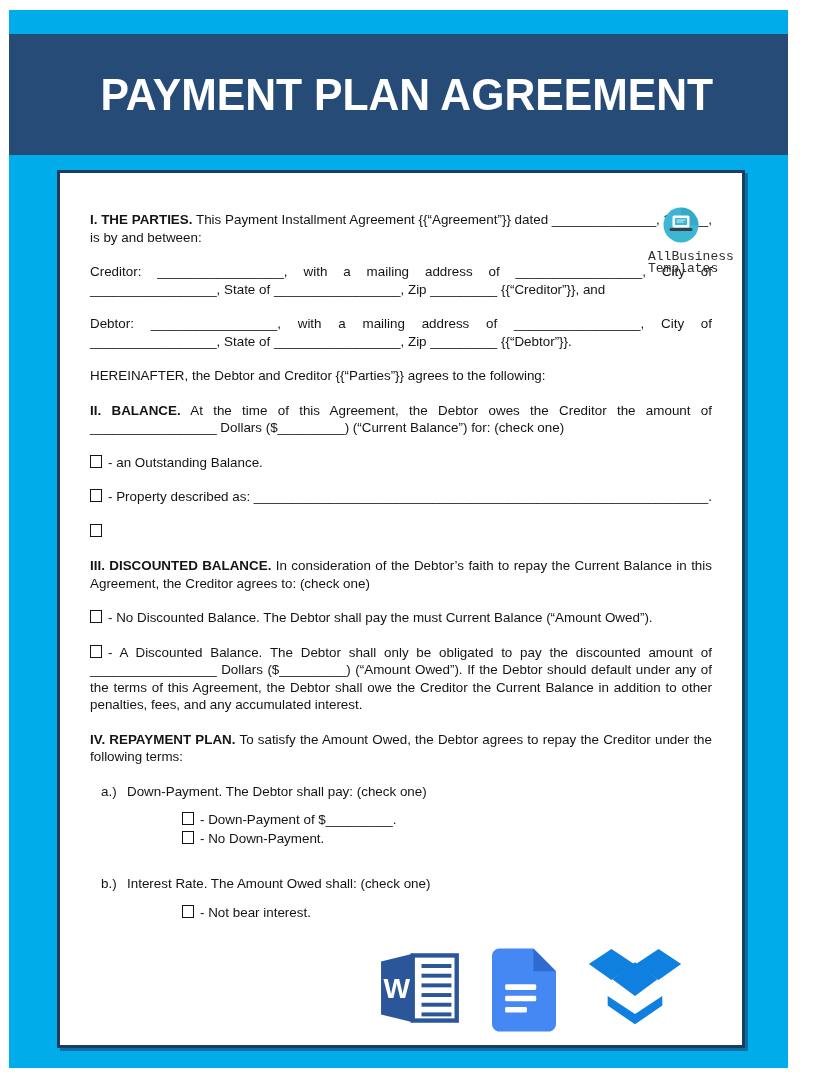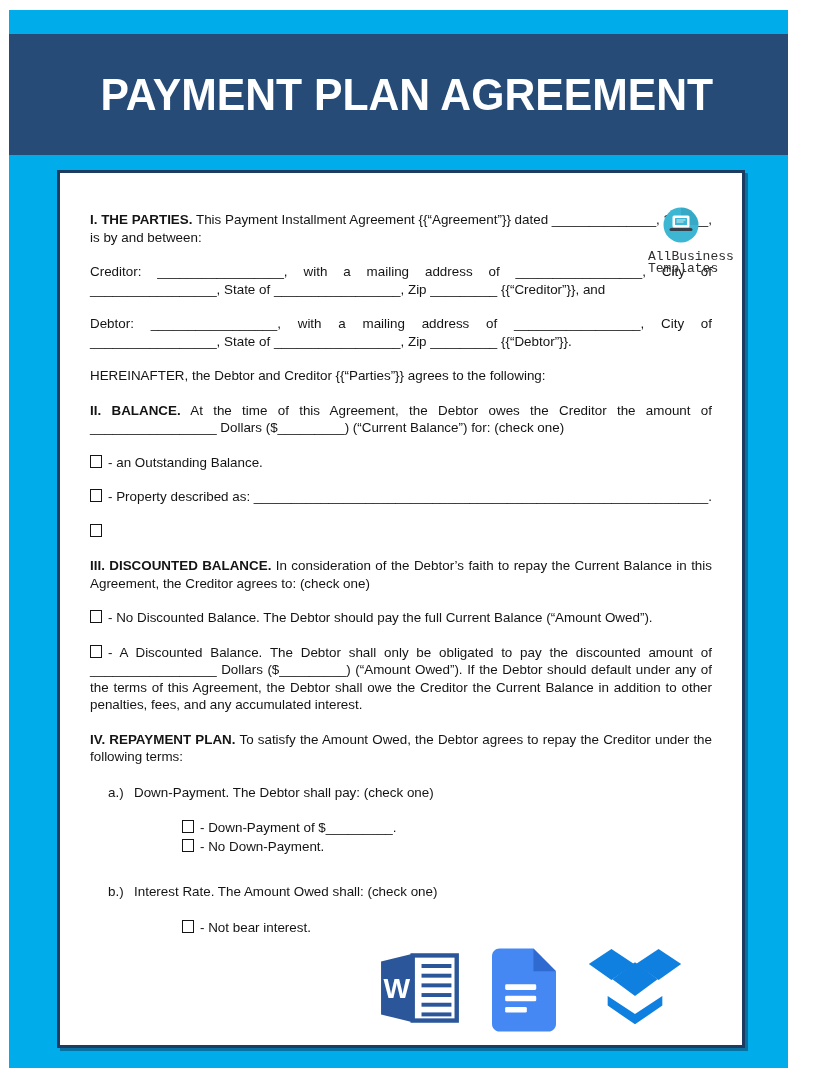--- a/index.html
+++ b/index.html
@@ -11,21 +11,21 @@
   .title{color:#ffffff;font-size:44px;font-weight:bold;letter-spacing:0px;transform:scaleX(0.97);white-space:nowrap;}
   .page{position:absolute;left:57px;top:170px;width:688px;height:878px;background:#ffffff;
     border:3px solid #1C3C62;box-sizing:border-box;padding:38px 30px 0 30px;
     box-shadow:3px 3px 0 rgba(18,42,74,0.45);
     color:#141414;font-size:13.4px;line-height:17.5px;}
   .para{margin:0 0 17px 0;}
   .j{text-align:justify;}
   .lead{font-weight:bold;}
   .cb{display:inline-block;width:10px;height:11px;border:1.5px solid #141414;margin-right:6px;vertical-align:-1px;background:#fff;}
   .cb-item{margin:0 0 17px 0;}
-  .list-item{padding-left:27px;margin:18px;}
+  .list-item{padding-left:27px;margin:11px;}
   .li-label{display:inline-block;width:26px;margin-left:-27px;}
   .sub{margin:0 0 1px 92px;}
   .gap-after{margin-bottom:28px;}
   .logo{position:absolute;top:34px;right:28px;width:66px;text-align:center;cursor:pointer;}
   .logo-text{font-size:13px;line-height:12px;color:#2e2e2e;margin-top:3px;font-family:Liberation Mono, monospace;}
   .icons-row{position:absolute;left:314px;top:773px;display:flex;align-items:flex-start;gap:30px;}
 </style>
 </head>
 <body>
 
@@ -64,21 +64,21 @@
 
     <div class="cb-item"><span class="cb"></span><span>- an Outstanding Balance.</span></div>
 
     <div class="cb-item"><span class="cb"></span><span>- Property described as: _____________________________________________________________.</span></div>
 
     <div class="cb-item"><span class="cb"></span></div>
 
 
     <p class="para j"><span class="lead">III. DISCOUNTED BALANCE.</span><span> In consideration of the Debtor’s faith to repay the Current Balance in this Agreement, the Creditor agrees to: (check one)</span></p>
 
-    <div class="cb-item"><span class="cb"></span><span>- No Discounted Balance. The Debtor should pay the full Current Balance (“Amount Owed”).</span></div>
+    <div class="cb-item"><span class="cb"></span><span>- No Discounted Balance. The Debtor shall pay the must Current Balance (“Amount Owed”).</span></div>
 
     <div class="cb-item j"><span class="cb"></span><span>- A Discounted Balance. The Debtor shall only be obligated to pay the discounted amount of _________________ Dollars ($_________) (“Amount Owed”). If the Debtor should default under any of the terms of this Agreement, the Debtor shall owe the Creditor the Current Balance in addition to other penalties, fees, and any accumulated interest.</span></div>
 
     <p class="para j"><span class="lead">IV. REPAYMENT PLAN.</span><span> To satisfy the Amount Owed, the Debtor agrees to repay the Creditor under the following terms:</span></p>
 
     <div class="list-item"><span class="li-label">a.)</span><span>Down-Payment. The Debtor shall pay: (check one)</span></div>
     <div class="sub"><span class="cb"></span><span>- Down-Payment of $_________.</span></div>
     <div class="sub gap-after"><span class="cb"></span><span>- No Down-Payment.</span></div>
 
     <div class="list-item"><span class="li-label">b.)</span><span>Interest Rate. The Amount Owed shall: (check one)</span></div>

